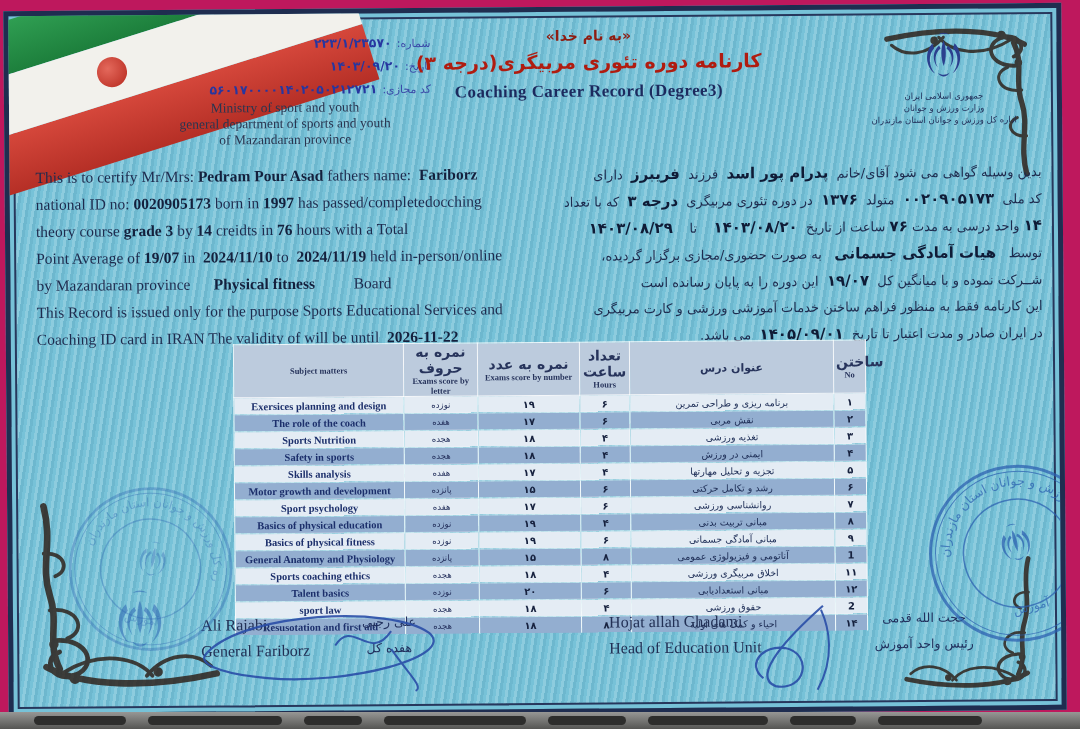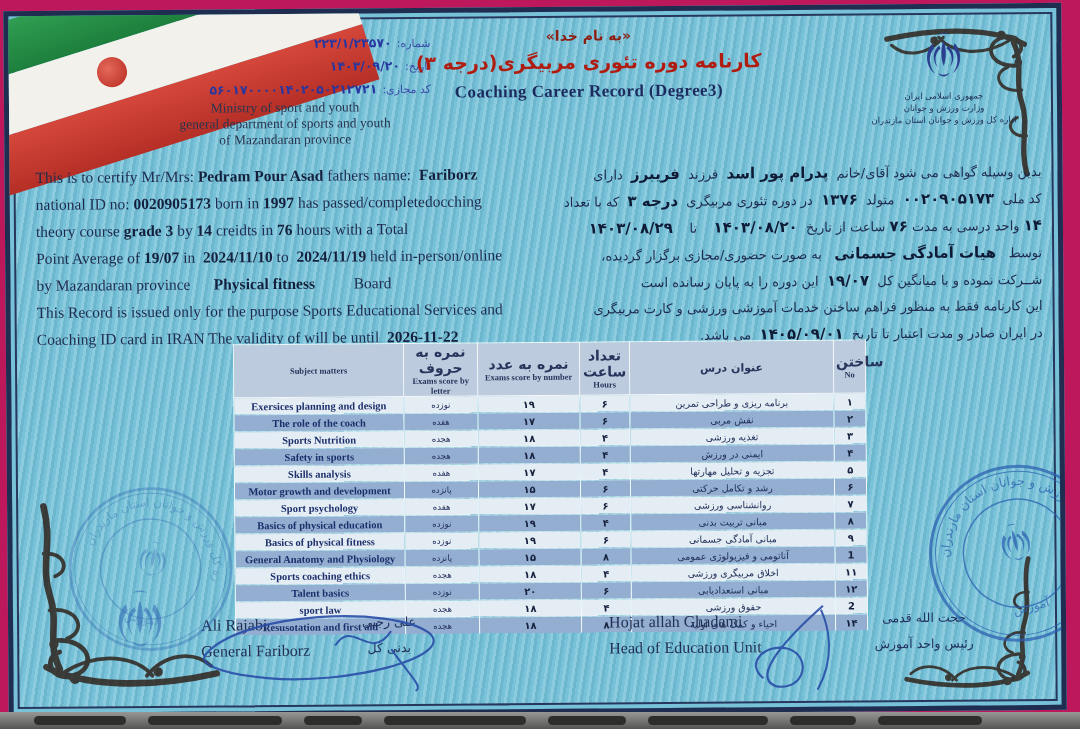--- a/index.html
+++ b/index.html
@@ -330,21 +330,21 @@
           </tr>
         </tbody>
     </table>
 
     <div class="sign-en left">
       <div>Ali Rajabi</div>
       <div>General Fariborz</div>
     </div>
     <div class="sign-fa left">
       <div>علی رجبی</div>
-      <div>بدنی کل</div>
+      <div>هفده کل</div>
     </div>
     <div class="sign-en right">
       <div>Hojat allah Ghadami</div>
       <div>Head of Education Unit</div>
     </div>
     <div class="sign-fa right">
       <div>حجت الله قدمی</div>
       <div>رئیس واحد آموزش</div>
     </div>
 

